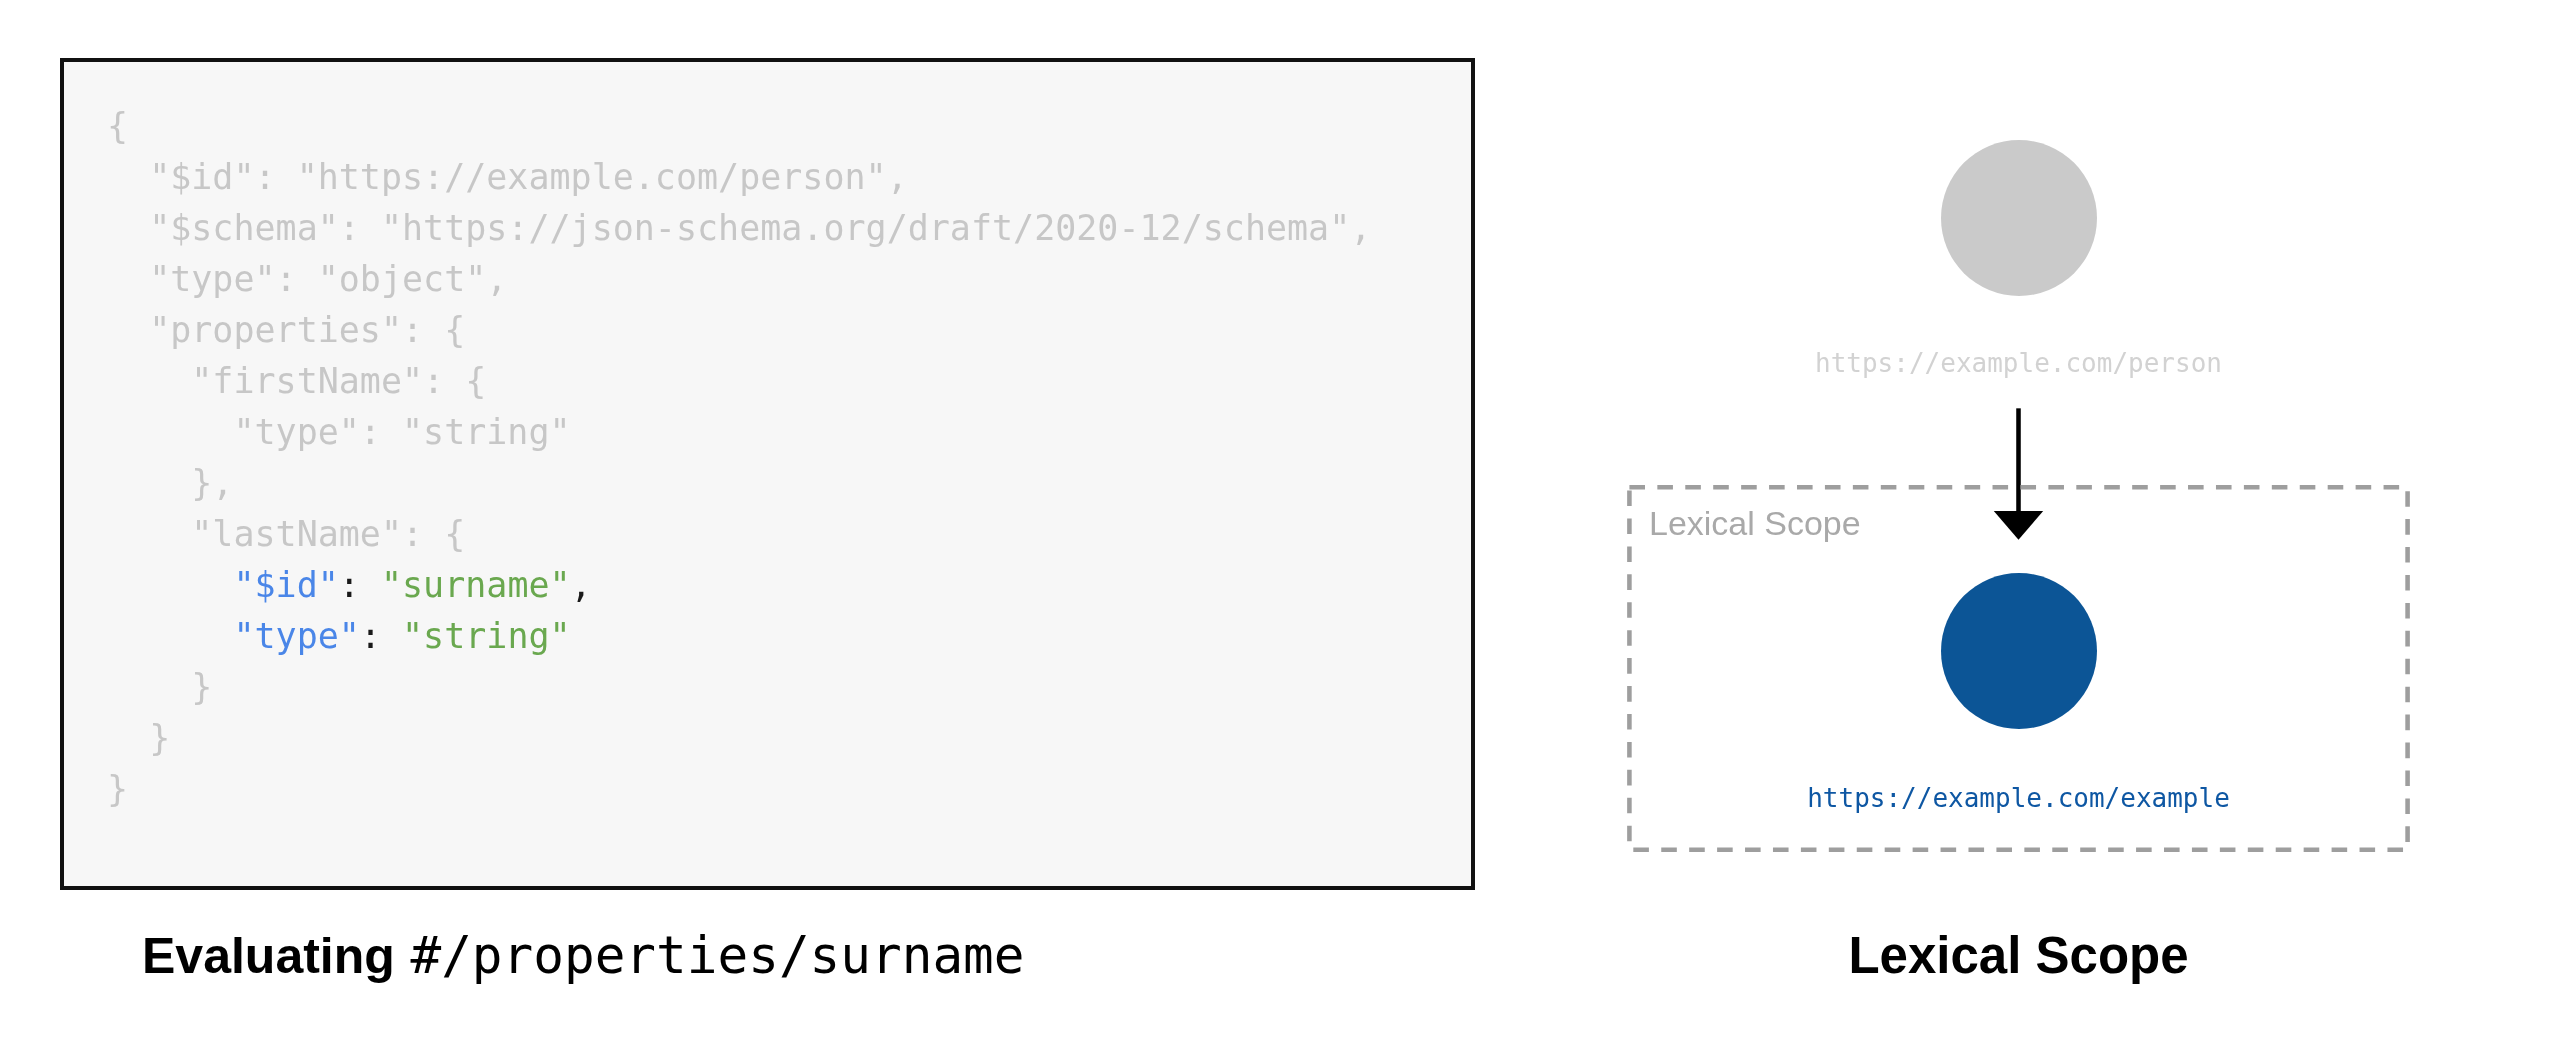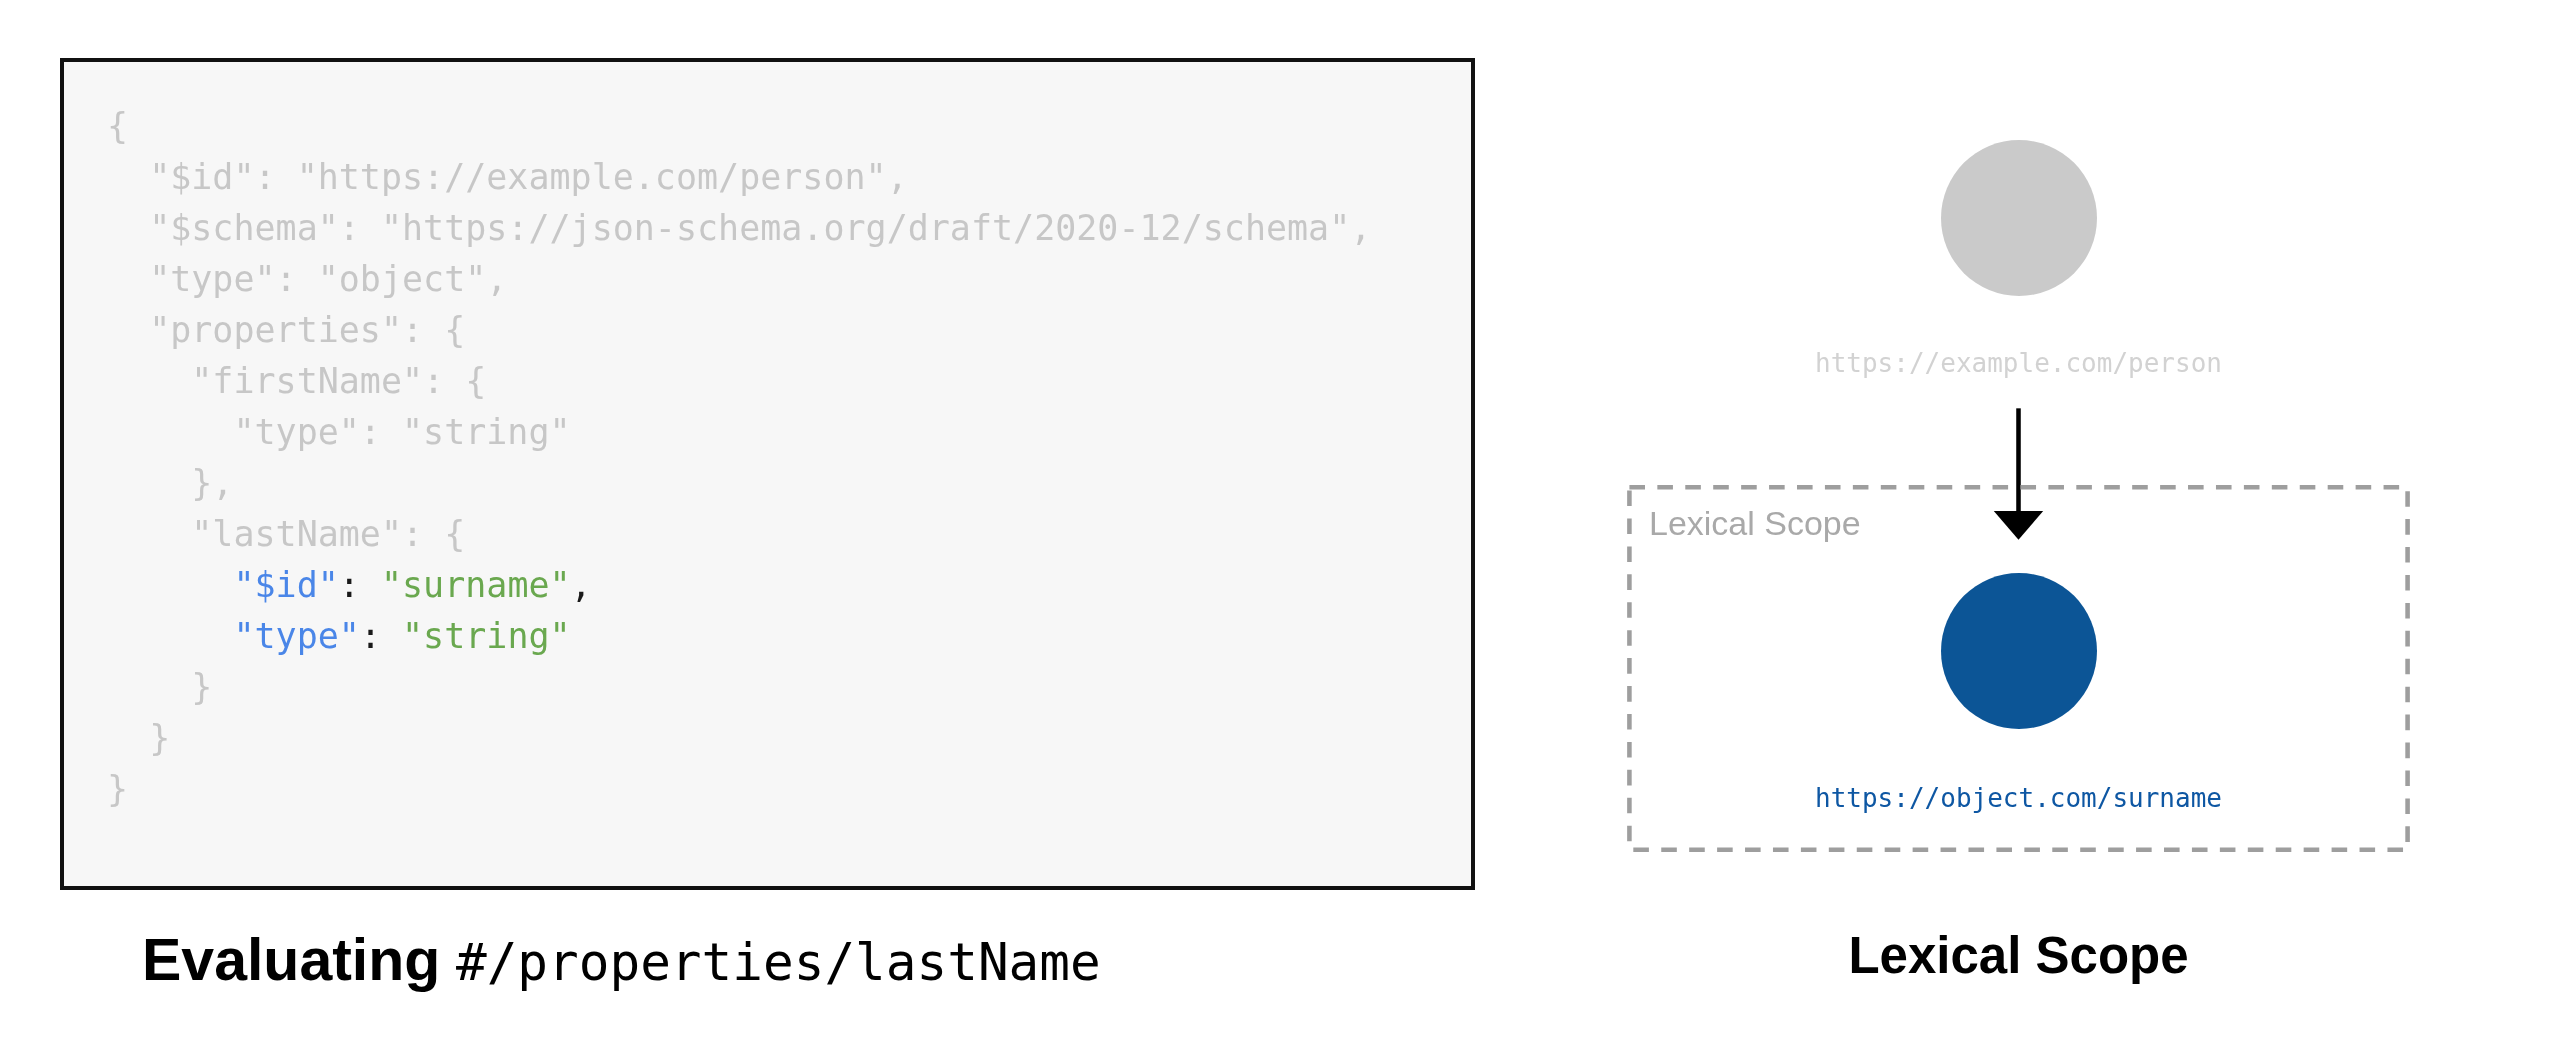--- a/index.html
+++ b/index.html
@@ -39,21 +39,21 @@
     left: 142px; top: 926px;
     display: flex;
     align-items: baseline;
     gap: 15.6px;
     color: #000000;
     white-space: nowrap;
   }
   .code-caption .cap-bold {
     font-family: "Liberation Sans", sans-serif;
     font-weight: 700;
-    font-size: 59px;
+    font-size: 50px;
   }
   .code-caption .cap-mono {
     font-family: "DejaVu Sans Mono", monospace;
     font-weight: 400;
     font-size: 51px;
   }
 
   
   .node-circle {
     position: absolute;
@@ -126,38 +126,38 @@
 <span><span class="seg-muted">      </span><span class="seg-key">"$id"</span><span class="seg-punct">: </span><span class="seg-string">"surname"</span><span class="seg-punct">,</span></span>
 <span><span class="seg-muted">      </span><span class="seg-key">"type"</span><span class="seg-punct">: </span><span class="seg-string">"string"</span></span>
 <span><span class="seg-muted">    }</span></span>
 <span><span class="seg-muted">  }</span></span>
 <span><span class="seg-muted">}</span></span>
 </pre>
   </div>
 
   <div class="code-caption">
     <span class="cap-bold">Evaluating</span>
-    <span class="cap-mono">#/properties/lastName</span>
+    <span class="cap-mono">#/properties/surname</span>
   </div>
 
   <div class="node-circle person-circle"></div>
 
   <div class="uri-text person-uri">https://example.com/person</div>
 
   <svg class="arrow-svg" viewBox="0 0 100 215">
     <line x1="50" y1="8" x2="50" y2="172" stroke="var(--arrow, #000000)" stroke-width="7"></line>
     <polygon points="12,166 88,166 50,210" fill="var(--arrow, #000000)"></polygon>
   </svg>
 
   <svg class="scope-box-svg" viewBox="0 0 1205 565">
     <rect x="3.5" y="3.5" width="1198" height="558" fill="none" stroke="var(--scope-border, #9e9e9e)" stroke-width="7" stroke-dasharray="24 19"></rect>
   </svg>
 
   <div class="scope-label">Lexical Scope</div>
 
   <div class="node-circle surname-circle"></div>
 
-  <div class="uri-text surname-uri">https://object.com/surname</div>
+  <div class="uri-text surname-uri">https://example.com/example</div>
 
   <div class="diagram-caption">Lexical Scope</div>
 
 </div>
 
 
 </body></html>

